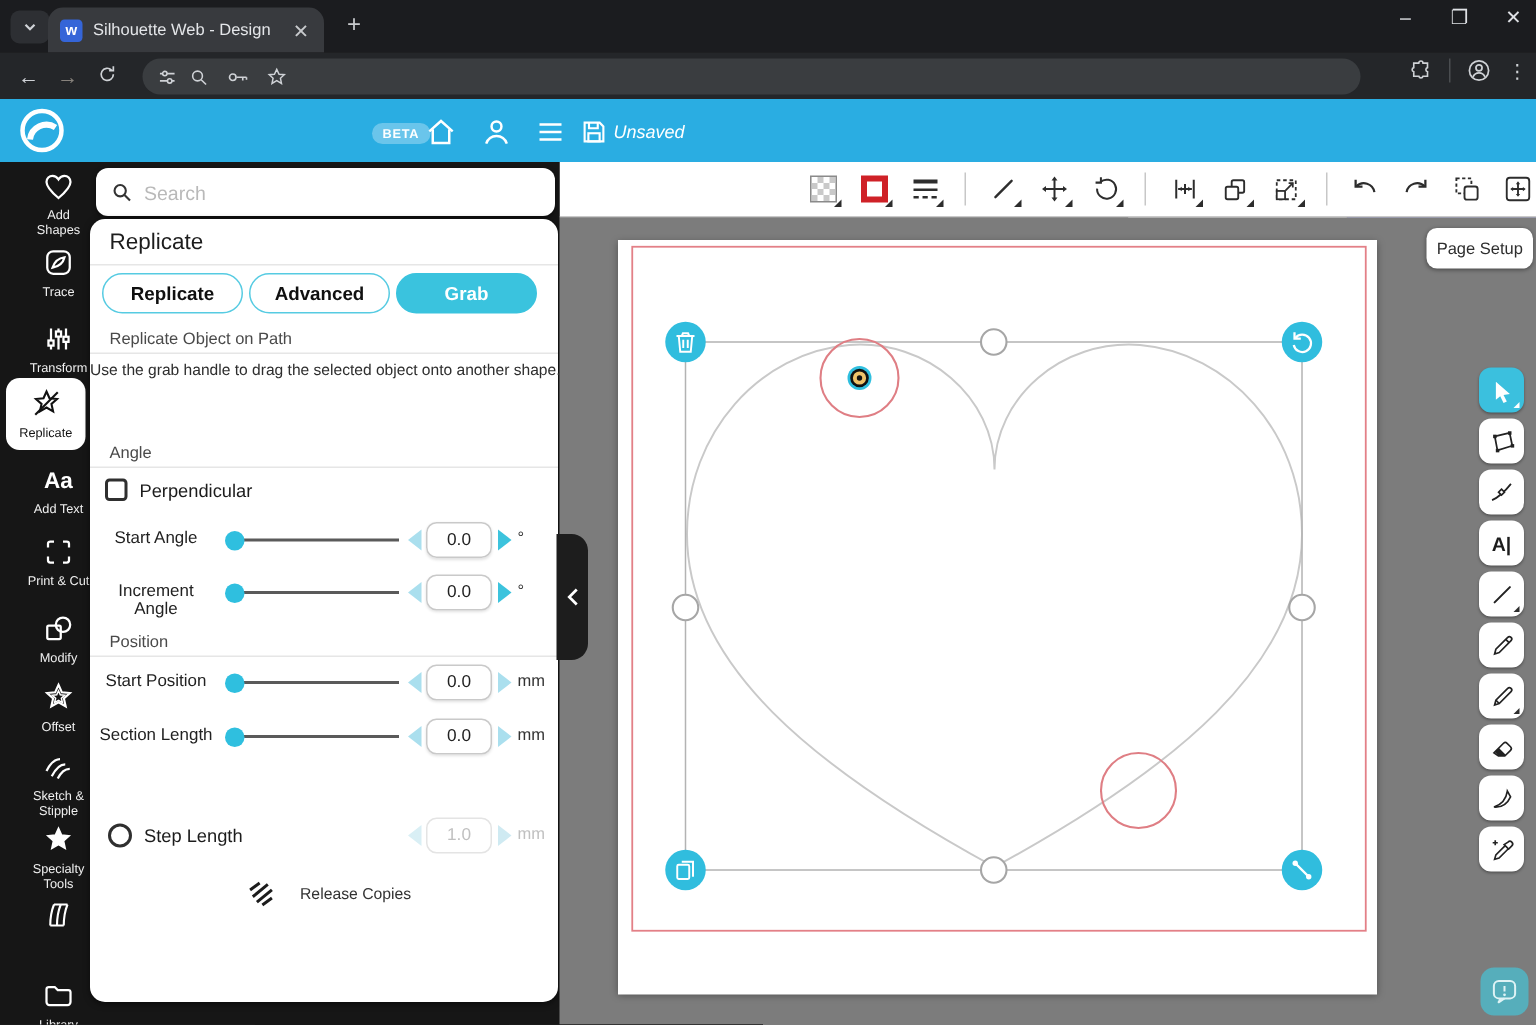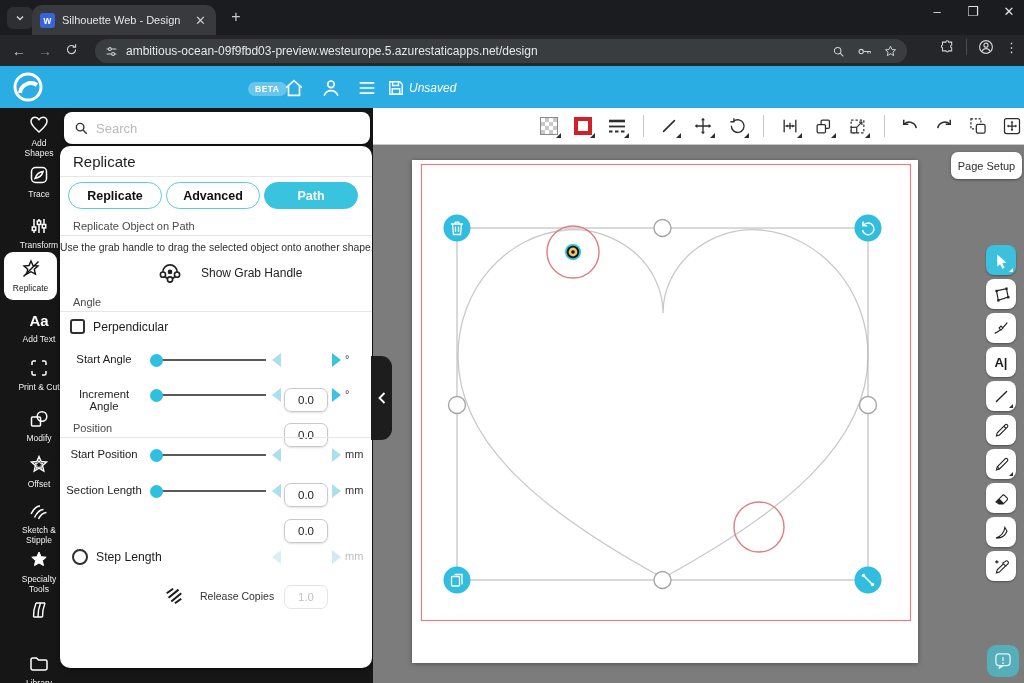--- a/index.html
+++ b/index.html
@@ -91,21 +91,21 @@
   .radio.checked::after { content:""; width:8px; height:8px; border-radius:50%; background:#2bb9d8; }
   .ctrlrow { position:absolute; left:0; width:100%; height:24px; }
   .ctrlrow .rlabel { position:absolute; left:6px; top:5px; width:76px; text-align:center; font-size:11.3px; color:#222; }
   .slider { position:absolute; left:92px; top:11px; width:114px; height:2px; background:#5a5a5a; }
   .slider .knob { position:absolute; left:-2px; top:-5.5px; width:13px; height:13px; border-radius:50%; background:#2fbfdf; }
   .tri { position:absolute; top:5px; width:0; height:0; border-top:7px solid transparent; border-bottom:7px solid transparent; }
   .tri.l { left:212px; border-right:9px solid #aadfee; }
   .tri.r { left:272px; border-left:9px solid #3cc3dd; }
   .valbox { position:absolute; left:224px; top:0; width:44px; height:24px; border:1px solid #c9c9c9;
     border-radius:7px; font-size:11.5px; color:#222; display:flex; align-items:center; justify-content:center;
-    box-shadow:0 1px 2px rgba(0,0,0,.12);margin-top:40px; }
+    box-shadow:0 1px 2px rgba(0,0,0,.12); }
   .unit { position:absolute; left:285px; top:5px; font-size:11px; color:#333; }
   .ctrlrow.disabled .tri.l { border-right-color:#d9eff5; }
   .ctrlrow.disabled .tri.r { border-left-color:#cfeaf2; }
   .ctrlrow.disabled .valbox { border-color:#e4e4e4; color:#c0c0c0; box-shadow:none; }
   .ctrlrow.disabled .unit { color:#c0c0c0; }
   .radiolabel { font-size:12.2px; color:#1c1c1c; }
   .releaserow { position:absolute; left:104px; top:440px; display:flex; align-items:center; gap:16px; }
   .releaserow .txt { font-size:10.5px; color:#333; }
   .collapse { position:absolute; left:371px; top:356px; width:21px; height:84px; background:#1d1d1d;
     border-radius:0 11px 11px 0; display:flex; align-items:center; justify-content:center;
@@ -161,21 +161,20 @@
         </svg>
     </span>
     <div class="urlpill">
       <svg width="13" height="13" viewBox="0 0 16 16">
           <g stroke="#cfd2d6" stroke-width="1.3" fill="none">
             <path d="M2 5h12M2 11h12"></path>
             <circle cx="6" cy="5" r="1.8" fill="#3a3d40"></circle>
             <circle cx="10" cy="11" r="1.8" fill="#3a3d40"></circle>
           </g>
         </svg>
-      <span class="urltext">ambitious-ocean-09f9fbd03-preview.westeurope.5.azurestaticapps.net/design</span>
       <div class="pillicons">
         <svg width="13" height="13" viewBox="0 0 16 16">
             <g stroke="#cfd2d6" stroke-width="1.3" fill="none">
               <circle cx="7" cy="7" r="4"></circle>
               <path d="M10 10l4 4"></path>
             </g>
           </svg>
         <svg width="15" height="13" viewBox="0 0 18 14">
             <g stroke="#cfd2d6" stroke-width="1.3" fill="none">
               <circle cx="5" cy="7" r="2.6"></circle>
@@ -480,38 +479,26 @@
         </svg>
       <input class="search-input" placeholder="Search" style="">
     </div>
 
     <div class="panel">
       <div class="ptitle">Replicate</div>
       <div class="hr" style="top:30px"></div>
       <div class="ptabs">
         <div class="pill">Replicate</div>
         <div class="pill">Advanced</div>
-        <div class="pill active">Path</div>
+        <div class="pill active">Grab</div>
       </div>
       <div class="seclabel" style="top:74px">Replicate Object on Path</div>
       <div class="hr" style="top:89px"></div>
       <div class="instruction">Use the grab handle to drag the selected object onto another shape.</div>
 
-      <div class="grabrow">
-        <svg width="26" height="26" viewBox="0 0 24 24">
-            <g stroke="#222" stroke-width="1.5" fill="#fff">
-              <circle cx="12" cy="11" r="6.5"></circle>
-              <circle cx="5.5" cy="13.5" r="2.4"></circle>
-              <circle cx="18.5" cy="13.5" r="2.4"></circle>
-              <circle cx="12" cy="18" r="2.4"></circle>
-              <circle cx="12" cy="11" r="1.4" fill="#222"></circle>
-            </g>
-          </svg>
-        <span class="txt">Show Grab Handle</span>
-      </div>
 
       <div class="seclabel" style="top:150px">Angle</div>
       <div class="hr" style="top:165px"></div>
 
       <div class="checkrow" style="top:173px">
         <span class="checkbox"></span>
         <span class="radiolabel">Perpendicular</span>
       </div>
 
       <div class="ctrlrow" style="top:202px">

